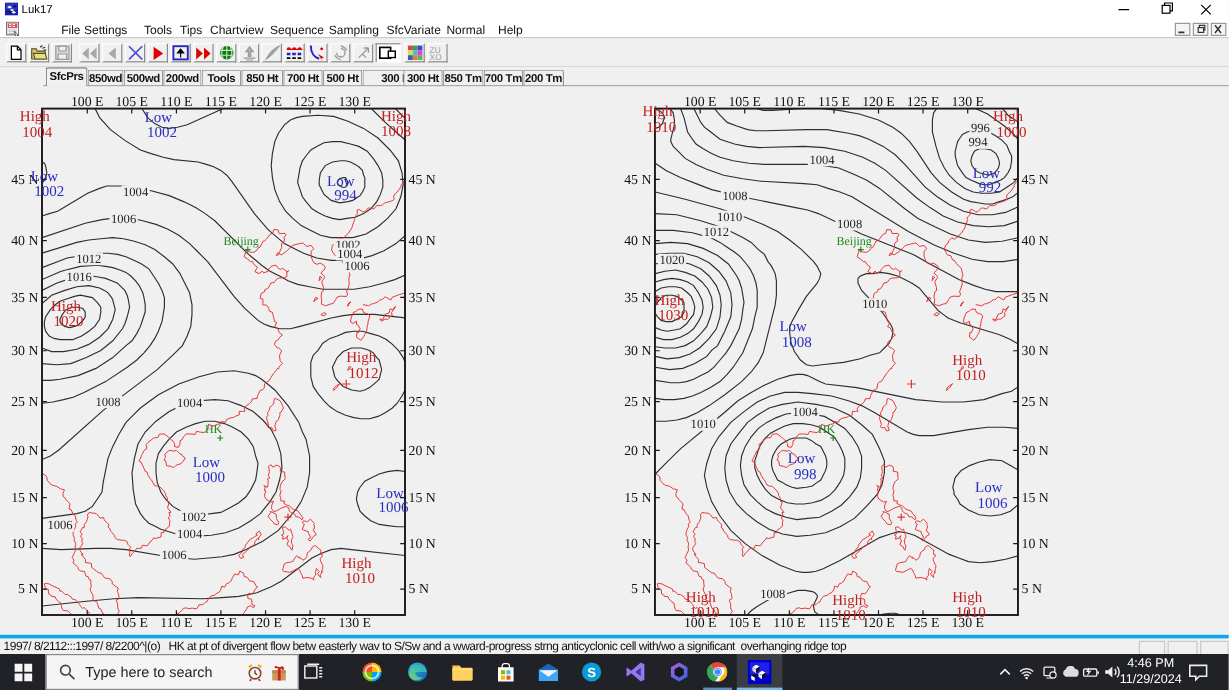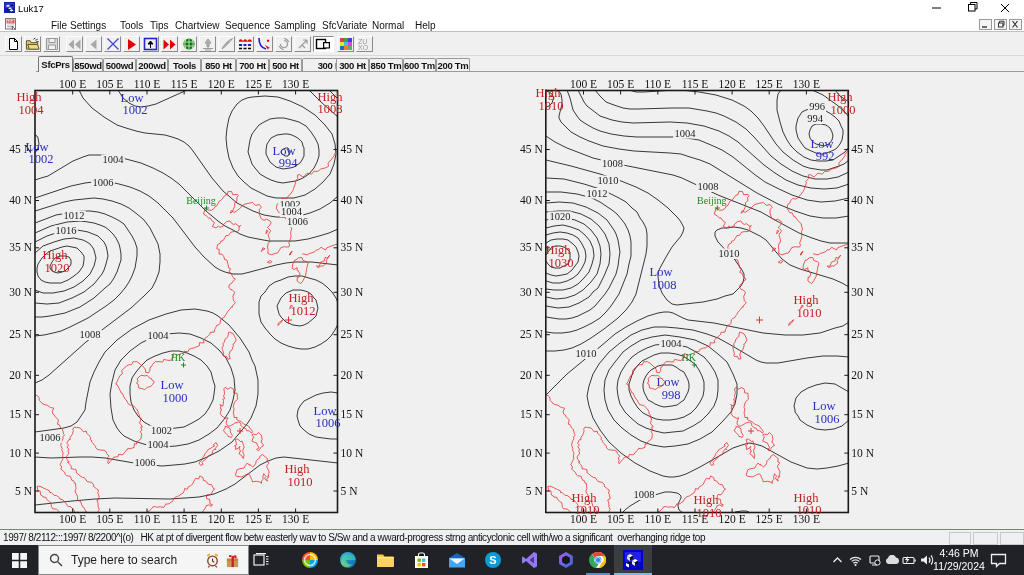--- a/index.html
+++ b/index.html
@@ -10,21 +10,21 @@
 .menubar span { position:absolute; top:4px; font-size:10px; color:#111;padding-left:31px; }
 .mdibtn { position:absolute; top:3px; width:13px; height:11px; background:#f4f4f4; border:1px solid #999; }
 .toolbar { position:absolute; left:0; top:32px; width:1024px; height:24px; background:#f0f0f0; border-bottom:1px solid #d9d9d9; }
 .tbtn { position:absolute; top:4px; height:16px; background:#f0f0f0; border:1px solid; border-color:#fdfdfd #8a8a8a #8a8a8a #fdfdfd; display:flex; align-items:center; justify-content:center; }
 .tbtn.pressed { background:#fff; border-color:#8a8a8a #fdfdfd #fdfdfd #8a8a8a; }
 .tabbar { position:absolute; left:0; top:56px; width:1024px; height:16px; background:#f0f0f0;margin-left:36px; }
 .tabbar::after { content:""; position:absolute; left:0; right:0; bottom:0; border-bottom:1px solid #9a9a9a; }
 .tab { position:absolute; top:2px; height:14px; font-size:9.5px; font-weight:bold; letter-spacing:-0.3px; color:#111; text-align:center; line-height:14px; border:1px solid #9a9a9a; border-bottom:none; border-radius:2px 2px 0 0; background:#f0f0f0; }
 .tab.active { top:0px; height:16px; line-height:16px; z-index:2; border-color:#777; }
 .client { position:absolute; left:0; top:72px; width:1024px; height:457px; background:#f0f0f0; }
-.statusbar { position:absolute; left:0; top:529px; width:1024px; height:16px; background:#f0f0f0; border-top:1px solid #0ea5e9; font-size:10px; letter-spacing:-0.42px; color:#111; }
+.statusbar { position:absolute; left:0; top:529px; width:1024px; height:16px; background:#f0f0f0; border-top:3px solid #0ea5e9; font-size:10px; letter-spacing:-0.42px; color:#111; }
 .statusbar .txt { position:absolute; left:3px; top:2px; }
 .spanel { position:absolute; top:2px; height:13px; border:1px solid #c9c9c9; }
 .taskbar { position:absolute; left:0; top:545px; width:1024px; height:30px; background:#212227; }
 .tb-start { position:absolute; left:0; top:0; width:38px; height:30px; display:flex; align-items:center; justify-content:center; }
 .tb-search { position:absolute; left:38px; top:0; width:211px; height:30px; background:#f5f5f5; border:1px solid #888; display:flex; align-items:center; }
 .tb-search span { font-size:12px; color:#1c1c1c; }
 .tb-ic { position:absolute; top:0; width:34px; height:30px; display:flex; align-items:center; justify-content:center; }
 .tb-ic.focus { background:#3b3d44; width:38px; }
 .uline { position:absolute; left:5px; right:5px; bottom:0; height:2px; background:#5c8cc0; }
 .uline.bright { background:#79b8e8; left:0; right:0; height:2.5px; }
@@ -220,21 +220,21 @@
     <div class="tab" style="left:37px;width:30px">850wd</div>
     <div class="tab" style="left:67px;width:33px">500wd</div>
     <div class="tab" style="left:100px;width:32px">200wd</div>
     <div class="tab" style="left:132px;width:33px">Tools</div>
     <div class="tab" style="left:165px;width:35px">850 Ht</div>
     <div class="tab" style="left:200px;width:33px">700 Ht</div>
     <div class="tab" style="left:233px;width:33px">500 Ht</div>
     <div class="tab" style="left:266px;width:58px">300 Ht</div>
     <div class="tab" style="left:300px;width:33px">300 Ht</div>
     <div class="tab" style="left:333px;width:34px">850 Tm</div>
-    <div class="tab" style="left:367px;width:33px">600 Tm</div>
+    <div class="tab" style="left:367px;width:33px">700 Tm</div>
     <div class="tab" style="left:400px;width:34px">200 Tm</div>
   </div>
 <div class="client"></div>
 <svg width="1024" height="465" viewBox="0 72 1024 465" xmlns="http://www.w3.org/2000/svg" style="position:absolute;left:0;top:72px">
     <clipPath id="cpc1">
       <rect x="35.0" y="90.5" width="302.5" height="422.0"></rect>
     </clipPath>
     <g clip-path="url(#cpc1)">
       <g fill="none" stroke="#2d2d2d" stroke-width="0.95">
         <path d="M288 156 289 154 290 152 289 150 288 148 286 148 283 149 282 150 281 152 282 154 285 156 288 156"></path>

